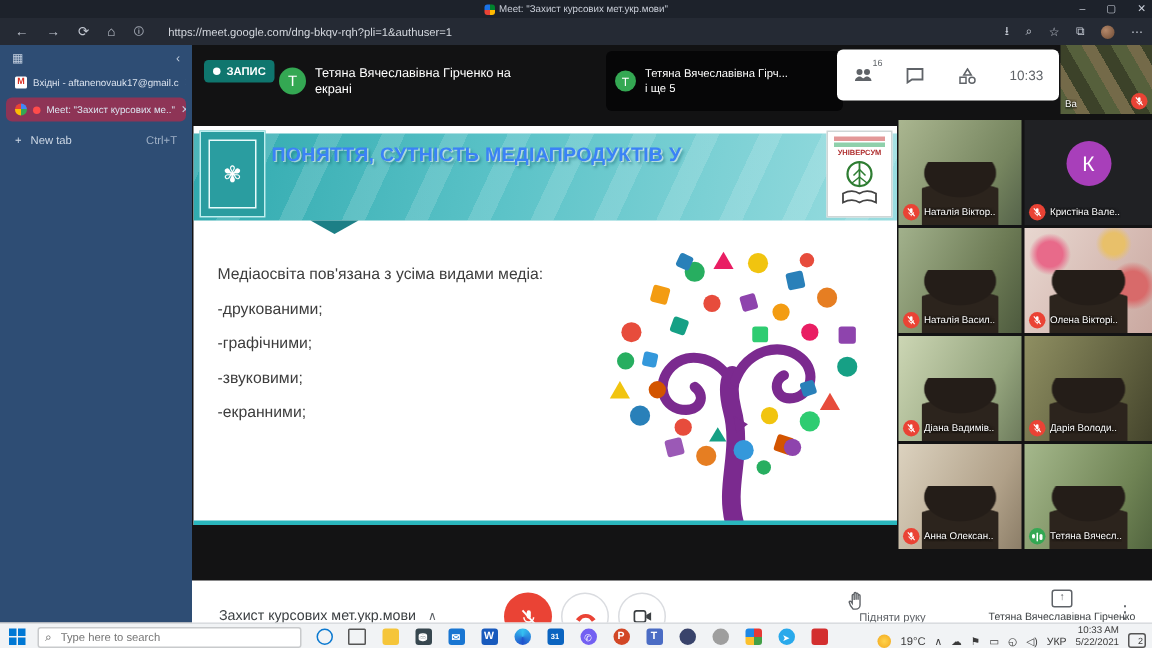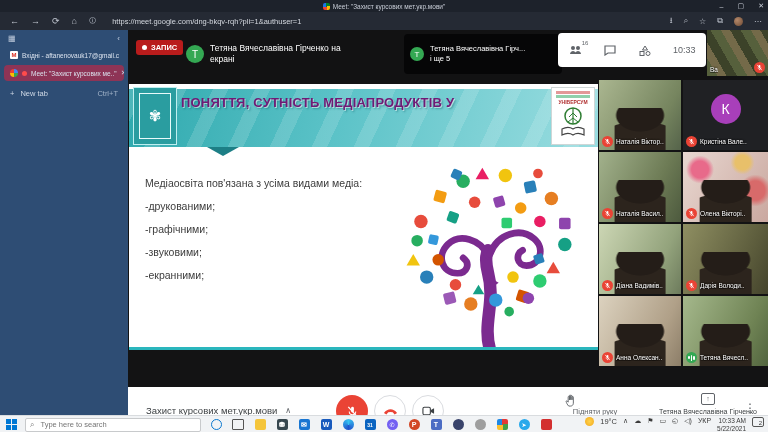--- a/index.html
+++ b/index.html
@@ -32,21 +32,21 @@
   .gmail-ico{width:8px;height:8px;background:#fff;border-radius:1px;color:#d93025;font-size:6px;font-weight:bold;
     display:flex;align-items:center;justify-content:center;flex:0 0 auto;}
   .tab-fav{width:8px;height:8px;border-radius:50%;flex:0 0 auto;
     background:conic-gradient(#4285f4 0 25%,#34a853 0 50%,#fbbc05 0 75%,#ea4335 0);}
   .recdot{width:5px;height:5px;border-radius:50%;background:#ff4b4b;flex:0 0 auto;}
   .sb-newtab{display:flex;align-items:center;gap:6px;padding:6px 10px;font-size:7.5px;color:#cfd9e6;}
   .sb-newtab .sc{margin-left:auto;color:#9fb0c6;}
 
   
   .meet-top{position:absolute;left:128px;top:30px;width:640px;height:50px;background:#121213;}
-  .rec-badge{position:absolute;left:8px;top:10px;background:#b91c1c;color:#fff;font-size:7.5px;font-weight:bold;
+  .rec-badge{position:absolute;left:8px;top:10px;background:#0f766e;color:#fff;font-size:7.5px;font-weight:bold;
     border-radius:3px;padding:3px 6px;display:flex;align-items:center;gap:4px;}
   .rec-badge .dot{width:5px;height:5px;border-radius:50%;background:#fff;}
   .nameplate{position:absolute;display:flex;align-items:center;gap:6px;color:#fff;}
   .np1{left:58px;top:4px;width:210px;height:40px;}
   .np2{left:276px;top:4px;width:152px;height:40px;background:#060607;border-radius:4px;padding-left:6px;}
   .av-green{border-radius:50%;background:#34a853;color:#fff;display:flex;align-items:center;justify-content:center;flex:0 0 auto;}
   .np1 .av-green{width:18px;height:18px;font-size:10px;}
   .np2 .av-green{width:14px;height:14px;font-size:8px;}
   .np1 .txt{font-size:8.5px;line-height:11px;}
   .np2 .txt{font-size:7.5px;line-height:10px;}
@@ -58,21 +58,21 @@
 
   
   .slide{position:absolute;left:129px;top:84px;width:469px;height:266px;background:#ffffff;overflow:hidden;}
   .banner{position:absolute;left:0;top:5px;width:469px;height:58px;
     background:linear-gradient(100deg,#2fa9ae 0%,#5cc3c8 45%,#9adde0 100%);}
   .banner::before{content:"";position:absolute;inset:0;
     background:repeating-linear-gradient(115deg,rgba(255,255,255,.14) 0 14px,rgba(255,255,255,0) 14px 38px);}
   .banner-arrow{position:absolute;left:78px;top:63px;width:0;height:0;
     border-left:16px solid transparent;border-right:16px solid transparent;border-top:9px solid #1d7f86;}
   .slide-title{position:absolute;left:52px;top:10px;width:360px;font-weight:bold;font-size:13px;line-height:17px;
-    color:#701a75;text-shadow:1px 1px 0 rgba(255,255,255,.55),2px 2px 2px rgba(10,90,100,.45);letter-spacing:.2px;}
+    color:#3b82f6;text-shadow:1px 1px 0 rgba(255,255,255,.55),2px 2px 2px rgba(10,90,100,.45);letter-spacing:.2px;}
   .logoL{position:absolute;left:4px;top:3px;width:42px;height:56px;background:#2a9da0;border:1px solid #bfeff0;
     display:flex;align-items:center;justify-content:center;}
   .logoL .emb{width:30px;height:44px;border:1px solid #e8fbfb;display:flex;align-items:center;justify-content:center;
     color:#fff;font-size:15px;}
   .logoR{position:absolute;right:3px;top:3px;width:44px;height:58px;background:#fff;border:1px solid #cfd6d6;
     display:flex;flex-direction:column;align-items:center;padding-top:2px;box-sizing:border-box;}
   .logoR .l1,.logoR .l2{width:34px;height:3px;background:#c44;opacity:.55;margin-top:1px;}
   .logoR .l2{background:#3a6;}
   .logoR .uname{font-size:5px;color:#b03030;margin-top:1px;font-weight:bold;}
   .slide-body{position:absolute;left:16px;top:88px;width:290px;font-size:10.5px;line-height:23px;color:#3d3d3d;}
@@ -129,21 +129,21 @@
   .start{width:11px;height:11px;margin-left:6px;display:grid;grid-template-columns:5px 5px;grid-gap:1px;}
   .start i{background:#0078d4;width:5px;height:5px;display:block;}
   .searchbox{width:170px;height:12px;background:#fff;border:1px solid #c8cacc;border-radius:2px;margin-left:8px;
     display:flex;align-items:center;gap:4px;padding-left:4px;}
   .searchbox input{border:0;outline:0;font-size:7.5px;color:#555;width:140px;background:transparent;
     font-family:"Liberation Sans",sans-serif;}
   .tb-ico{width:14px;height:14px;margin-left:8px;display:flex;align-items:center;justify-content:center;
     font-size:9px;flex:0 0 auto;position:relative;}
   .uline::after{content:"";position:absolute;left:1px;right:1px;bottom:-2px;height:2px;background:#5c9fd6;}
   .ico-sq{width:11px;height:11px;border-radius:2px;display:flex;align-items:center;justify-content:center;color:#fff;font-size:7px;font-weight:bold;}
-  .tray{margin-left:auto;display:flex;align-items:flex-start;gap:6px;padding-right:4px;font-size:7px;color:#3b3b3b;}
+  .tray{margin-left:auto;display:flex;align-items:flex-end;gap:6px;padding-right:4px;font-size:7px;color:#3b3b3b;}
   .tray .temp{font-size:7.5px;}
   .sun{width:9px;height:9px;border-radius:50%;background:radial-gradient(#ffd34d,#f2a71b);}
   .clockblk{text-align:right;font-size:6.5px;line-height:7.5px;}
   .notif{width:12px;height:10px;border:1px solid #555;border-radius:2px;font-size:6px;display:flex;align-items:flex-end;justify-content:flex-end;padding:0 1px;box-sizing:border-box;}
 
   svg{display:block;}
 </style>
 </head>
 <body>
 

